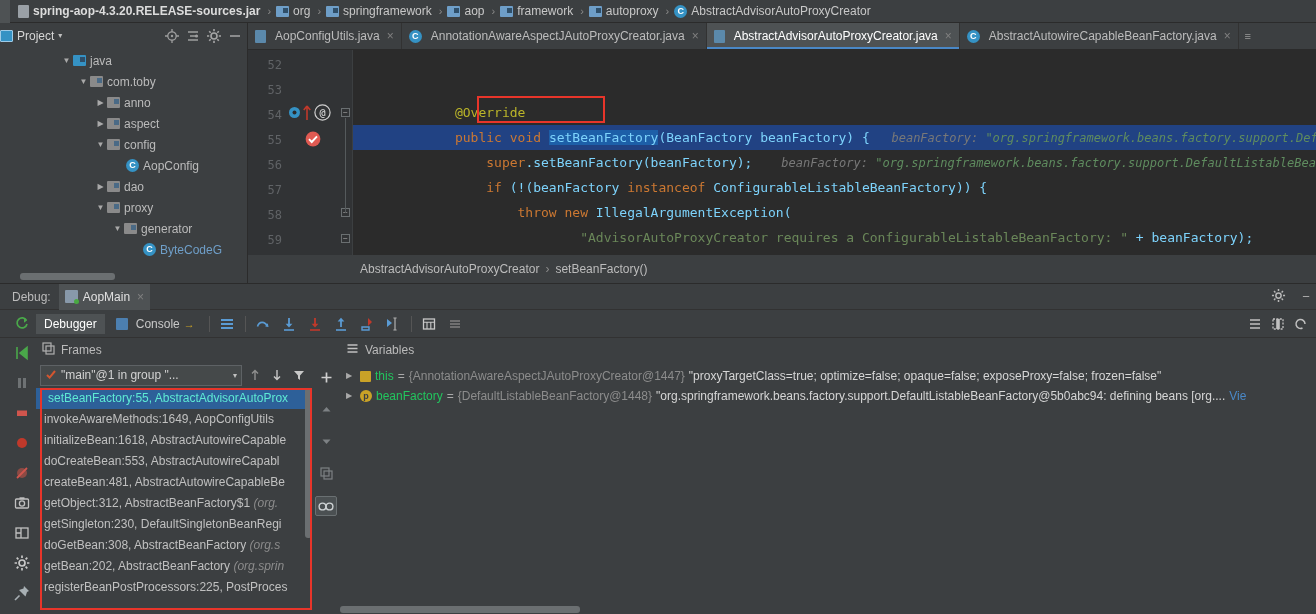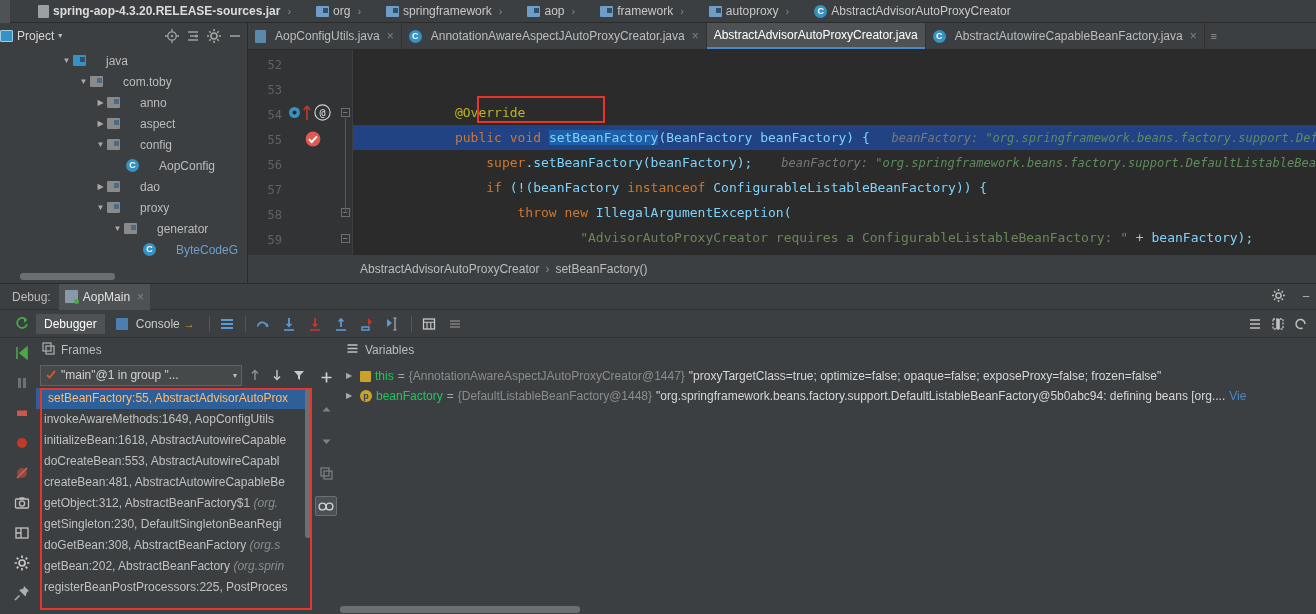--- a/index.html
+++ b/index.html
@@ -13,21 +13,21 @@
   }
   #app { position: relative; width: 1316px; height: 614px; }
 
   
   .navbar {
     position: absolute; left: 0; top: 0; width: 1316px; height: 23px;
     background: #3c3f41; display: flex; align-items: center;
     border-bottom: 1px solid #2b2b2b;
   }
   .nav-left-stub { width: 10px; height: 23px; background: #4e5254; }
-  .crumb { display: flex; align-items: center; height: 23px; padding: 0 6px 0 4px; font-size: 12px; color: #c8c8c8; white-space: nowrap; margin-left: 20px; }
+  .crumb { display: flex; align-items: center; height: 23px; padding: 0 6px 0 4px; font-size: 12px; color: #c8c8c8; white-space: nowrap; }
   .crumb.jar { font-weight: bold; color: #dcdcdc; padding-left: 8px; }
   .crumb-sep { color: #8a8a8a; font-size: 11px; margin: 0 1px; }
   .ic { display: inline-block; margin-right: 4px; position: relative; }
   .ic-folder { width: 13px; height: 11px; background: #6e9ec8; border-radius: 1px; }
   .ic-folder:after { content:""; position:absolute; right:1px; top:2px; width:5px; height:5px; background:#2f4f6a; }
   .ic-pkg { width: 13px; height: 11px; background: #8a8a8a; border-radius: 1px; }
   .ic-pkg:after { content:""; position:absolute; right:1px; top:2px; width:5px; height:5px; background:#4a6a86; }
   .ic-jar { width: 11px; height: 13px; background: #9aa0a6; border-radius: 1px; }
   .ic-class {
     width: 13px; height: 13px; border-radius: 50%;
@@ -39,21 +39,21 @@
   .tabbar {
     position: absolute; left: 248px; top: 23px; width: 1068px; height: 27px;
     background: #3c3f41; display: flex; align-items: stretch;
     border-bottom: 1px solid #2b2b2b;
   }
   .tab {
     display: flex; align-items: center; padding: 0 7px; gap: 5px;
     font-size: 12px; color: #bcbcbc; white-space: nowrap;
     border-right: 1px solid #323232; position: relative;
   }
-  .tab.active { background: #4e5254; color: #ffffff; flex-direction: column; }
+  .tab.active { background: #4e5254; color: #ffffff; }
   .tab.active:after {
     content: ""; position: absolute; left: 0; right: 0; bottom: 0;
     height: 2px; background: #4a88c7;
   }
   .tab-close { color: #808080; font-size: 12px; margin-left: 2px; }
   .tab-overflow {
     display:flex; align-items:center; justify-content:center;
     width: 18px; color:#9a9a9a; font-size: 11px;
   }
 
@@ -67,21 +67,21 @@
     background: #3c3f41; gap: 5px;
   }
   .proj-title { display:flex; align-items:center; gap:4px; font-size:12px; color:#d6d6d6; }
   .proj-icon { width: 13px; height: 12px; background: #3592c4; border: 1px solid #9ecbe8; border-radius: 1px; }
   .proj-caret { color: #c0c0c0; font-size: 8px; }
   .ph-spacer { flex: 1; }
   .ph-icon { width: 16px; height: 16px; position: relative; opacity: .85; }
   .tree { padding-top: 2px; font-size: 12px; overflow: hidden; height: 212px; }
   .tnode { display: flex; align-items: center; height: 21px; white-space: nowrap; color: #bbbbbb; }
   .tarrow { width: 13px; text-align: center; font-size: 8px; color: #a9a9a9; flex: 0 0 13px; }
-  .tlabel { margin-left: 16px; }
+  .tlabel { margin-left: 0; }
   .tlabel.lib { color: #6f9fc9; }
   .hscroll {
     position: absolute; bottom: 3px; left: 20px; width: 212px; height: 7px;
     background: #3c3f41;
   }
   .hscroll-thumb { width: 95px; height: 7px; background: #6b6f71; border-radius: 3px; }
 
   
   .left-strip {
     position: absolute; left: 0; top: 23px; width: 10px; height: 591px;
@@ -196,21 +196,21 @@
   }
   .combo-caret { margin-left: auto; font-size: 8px; color: #c0c0c0; }
   .frames-list {
     position: absolute; left: 0; top: 50px; width: 276px; height: 227px;
     overflow: hidden;
   }
   .frame-row {
     height: 21px; line-height: 21px; padding-left: 8px;
     font-size: 12px; color: #c0c0c0; white-space: nowrap; overflow: hidden;
   }
-  .frame-row.selected { background: #2d6099; color: #fdba74; padding-left: 12px; }
+  .frame-row.selected { background: #2d6099; color: #5eead4; padding-left: 12px; }
   .frame-pkg { color: #8c8c8c; font-style: italic; }
   .frame-row.selected .frame-pkg { color: #cbd8e6; }
 
   .frames-vscroll {
     position: absolute; right: 0; top: 50px; width: 7px; height: 227px;
   }
   .frames-vthumb { position: absolute; top: 0; width: 7px; height: 150px; background: #6b6f71; border-radius: 3px; }
 
   
   .split-tools {

